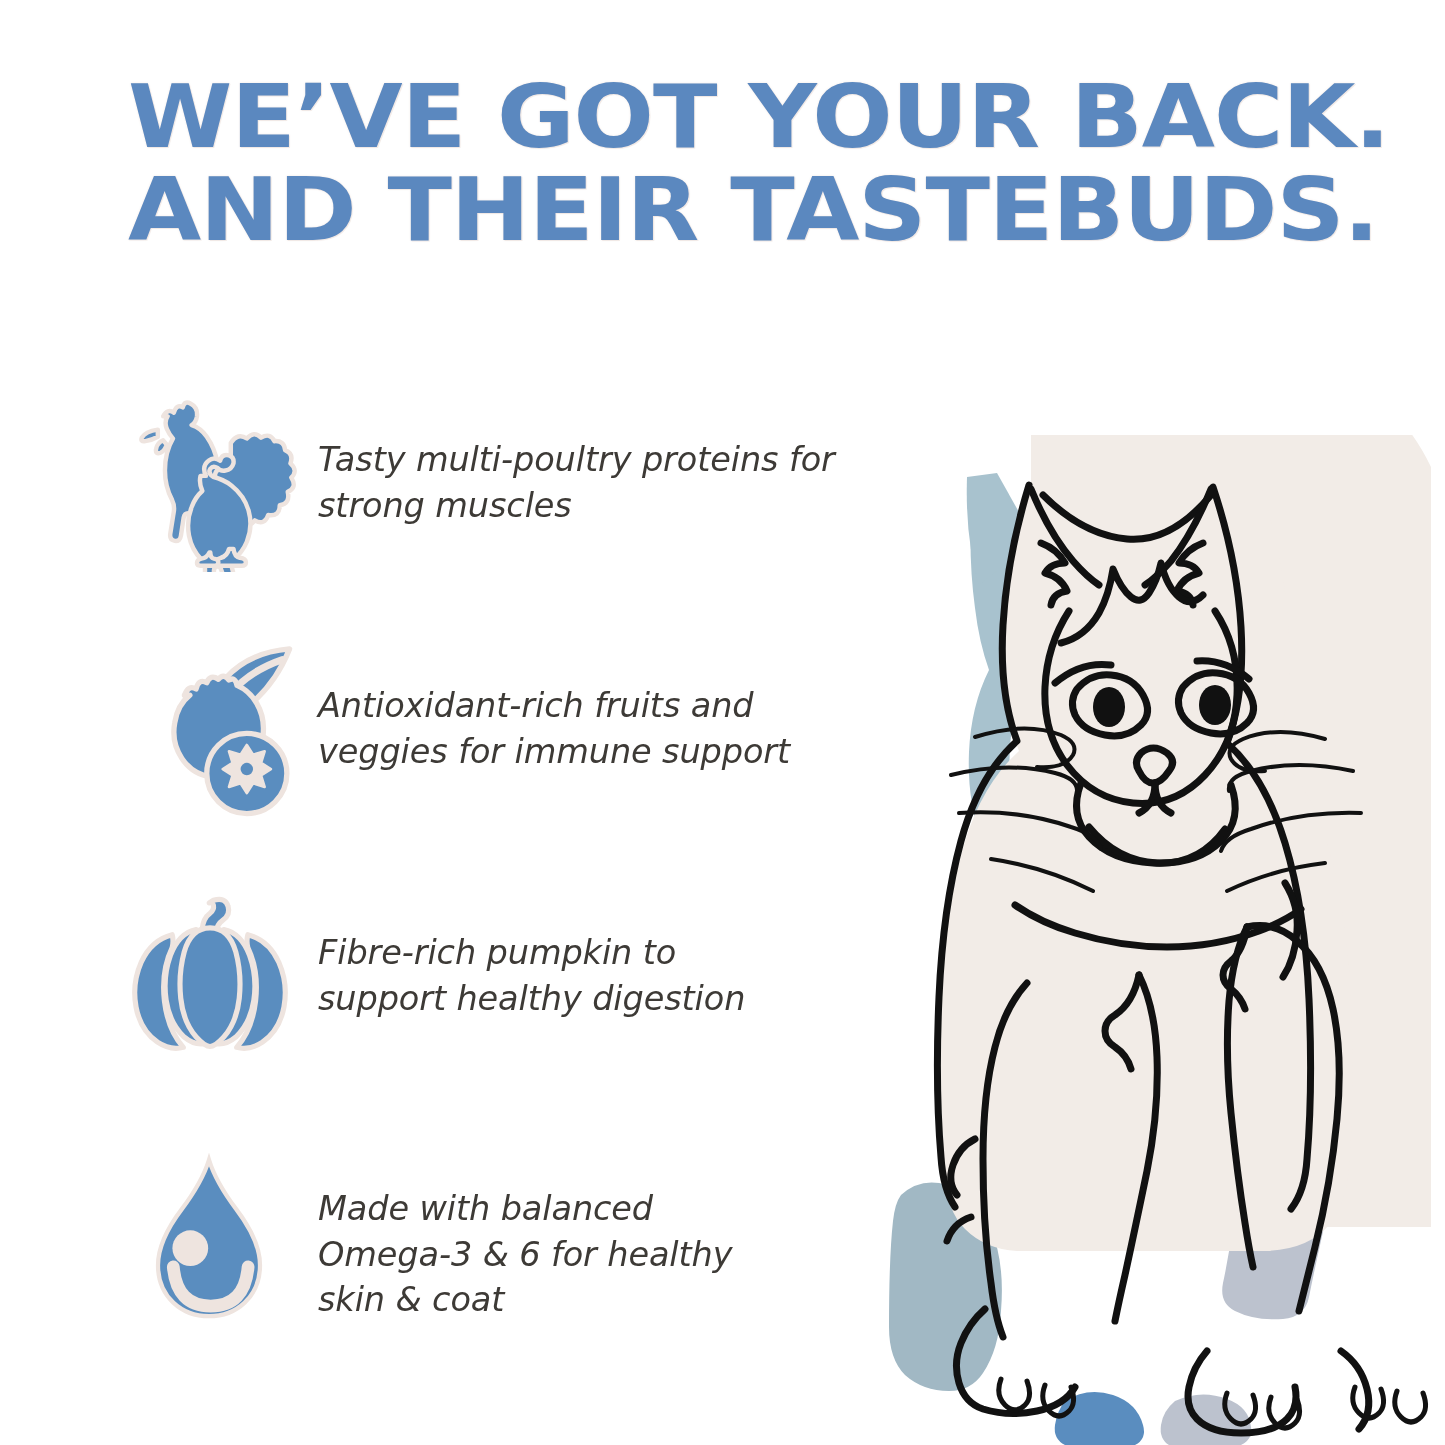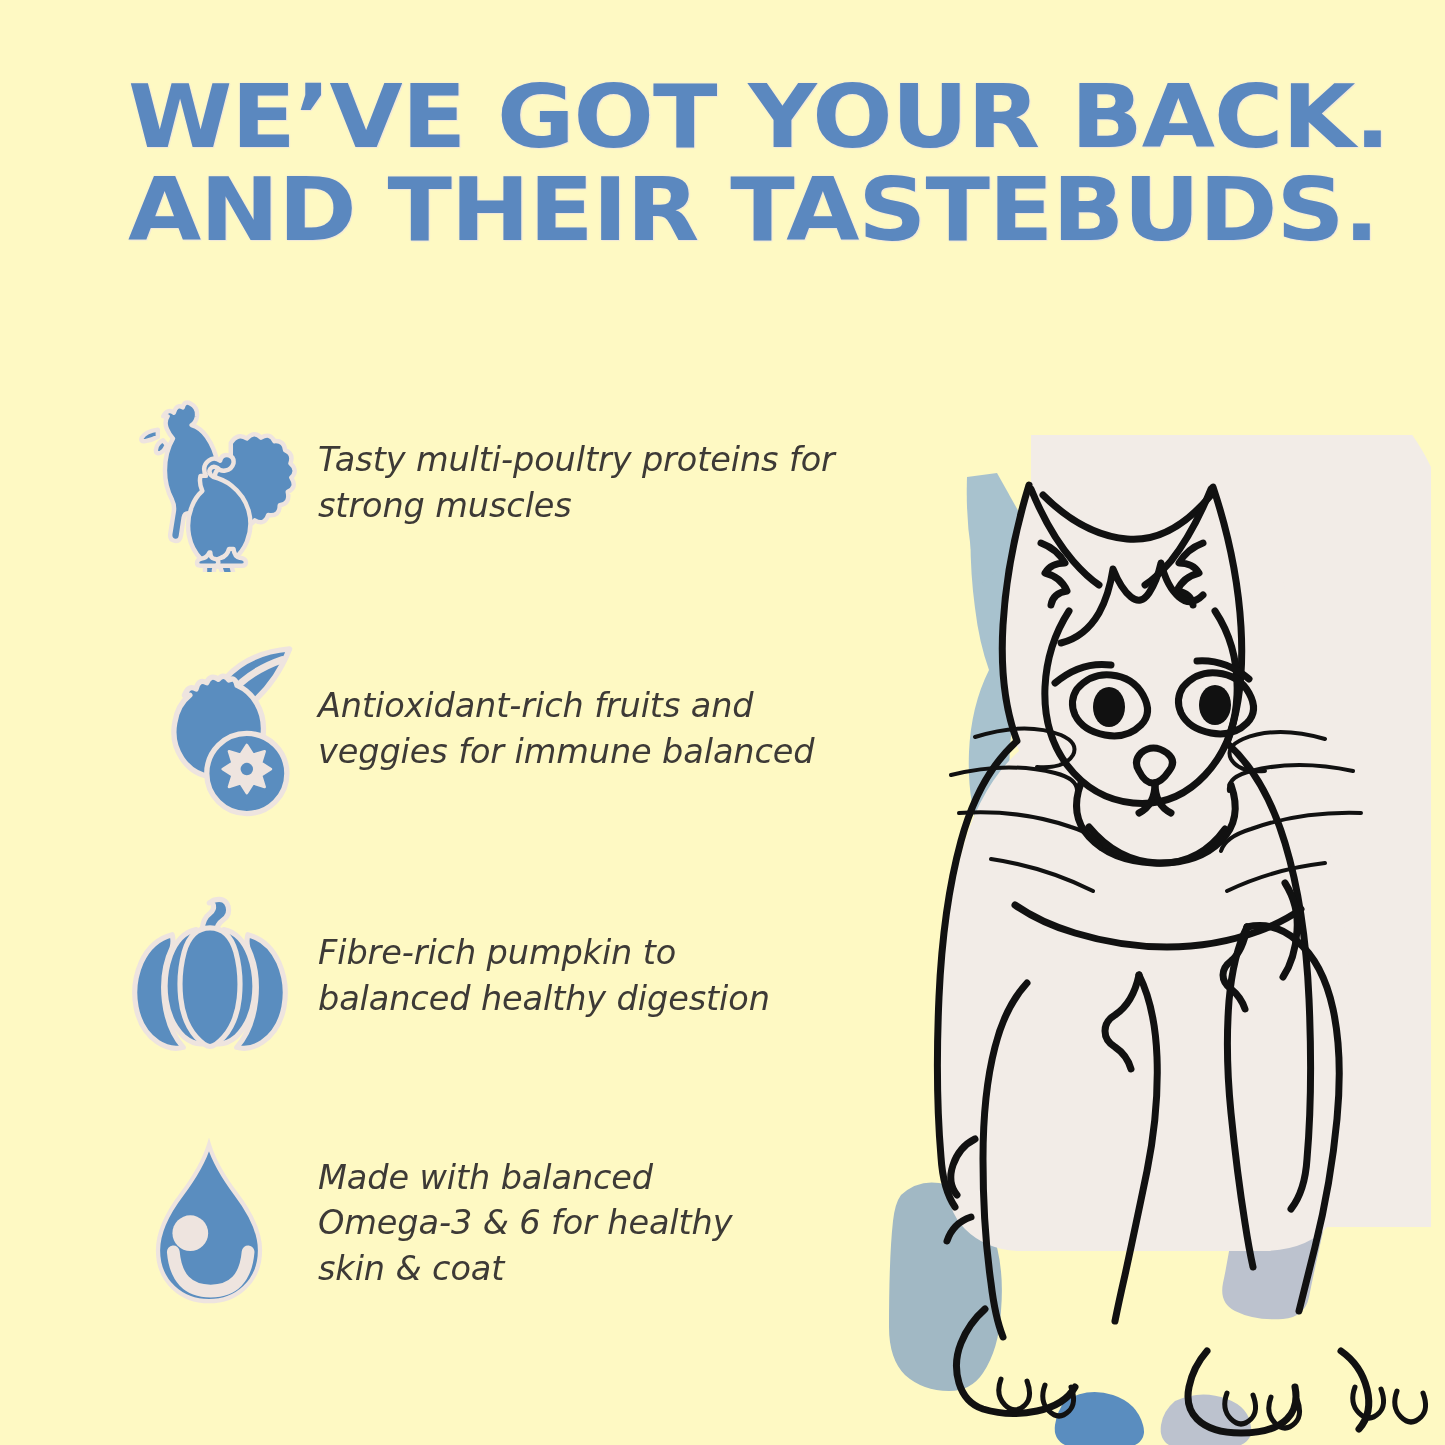--- a/index.html
+++ b/index.html
@@ -3,21 +3,21 @@
 <meta charset="utf-8">
 <style>
   html,body{margin:0;padding:0;}
   body{
     width:1445px;height:1445px;
     background:#eee4df;
     font-family:"Liberation Sans", sans-serif;
     overflow:hidden;
     position:relative;
   }
-  .page{position:absolute;inset:0;background:#fef9c3;}
+  .page{position:absolute;inset:0;background:#ffffff;}
 
   
   .headline{
     position:absolute;
     left:128px; top:74px;
     width:1240px;
   }
   .headline-line{
     display:block;
     color:#5b88bf;
@@ -41,21 +41,21 @@
     left:118px; top:388px;
     width:810px;
     font-style:italic;
   }
   .feature{
     display:flex;
     align-items:center;
     min-height:200px;
     margin-bottom:48px;
   }
-  .feature:last-child{margin-bottom:0;}
+  .feature:last-child{margin-bottom:0;align-items:flex-end;}
   .feature-icon{
     width:200px;
     min-width:200px;
     display:flex;
     align-items:center;
     justify-content:flex-start;
     padding-left:6px;
     box-sizing:border-box;
   }
   .feature-text{
@@ -150,21 +150,21 @@
 
             <circle cx="138" cy="150" r="45"></circle>
 
             <path d="M138 118 l7 11 l13 -4 l-4 13 l11 7 l-11 7 l4 13 l-13 -4
                      l-7 11 l-7 -11 l-13 4 l4 -13 l-11 -7 l11 -7 l-4 -13 l13 4 z" fill="#eee4df" stroke="#eee4df" stroke-width="3"></path>
             <circle cx="138" cy="145" r="7" fill="#5a8dbf" stroke="none"></circle>
           </g>
         </svg>
       </div>
       <div class="feature-text">Antioxidant-rich fruits and
-veggies for immune balanced</div>
+veggies for immune support</div>
     </div>
 
     <div class="feature f3">
       <div class="feature-icon">
         <svg viewBox="0 0 200 200" width="172" height="172" aria-hidden="true">
           <g fill="#5a8dbf" stroke="#eee4df" stroke-width="6" stroke-linejoin="round">
 
             <path d="M104 12 q14 -4 17 7 q3 10 -6 16 q-7 5 -8 14 l-1 12 l-16 0
                      l1 -16 q1 -12 9 -18 q5 -4 4 -9 q-1 -4 -5 -3 z"></path>
 
@@ -179,21 +179,21 @@
 
             <path d="M116 46 q20 4 30 30 q9 25 5 52 q-4 27 -21 43 q-13 11 -27 7
                      q16 -21 19 -55 q3 -36 -9 -63 q-2 -9 3 -14 z"></path>
 
             <path d="M100 44 q-22 0 -30 28 q-7 26 -4 54 q3 28 18 45 q10 11 16 11
                      q6 0 16 -11 q15 -17 18 -45 q3 -28 -4 -54 q-8 -28 -30 -28 z"></path>
           </g>
         </svg>
       </div>
       <div class="feature-text">Fibre-rich pumpkin to
-balanced healthy digestion</div>
+support healthy digestion</div>
     </div>
 
     <div class="feature f4">
       <div class="feature-icon">
         <svg viewBox="0 0 200 200" width="170" height="170" aria-hidden="true">
           <g>
             <path d="M100 8 q-8 26 -32 58 q-28 37 -28 66 q0 27 18 44 q17 16 42 16
                      q25 0 42 -16 q18 -17 18 -44 q0 -29 -28 -66 q-24 -32 -32 -58 z" fill="#5a8dbf" stroke="#eee4df" stroke-width="5"></path>
             <circle cx="78" cy="112" r="21" fill="#eee4df"></circle>
             <path d="M58 134 q4 46 44 46 q40 0 44 -46" fill="none" stroke="#eee4df" stroke-width="15" stroke-linecap="round"></path>

